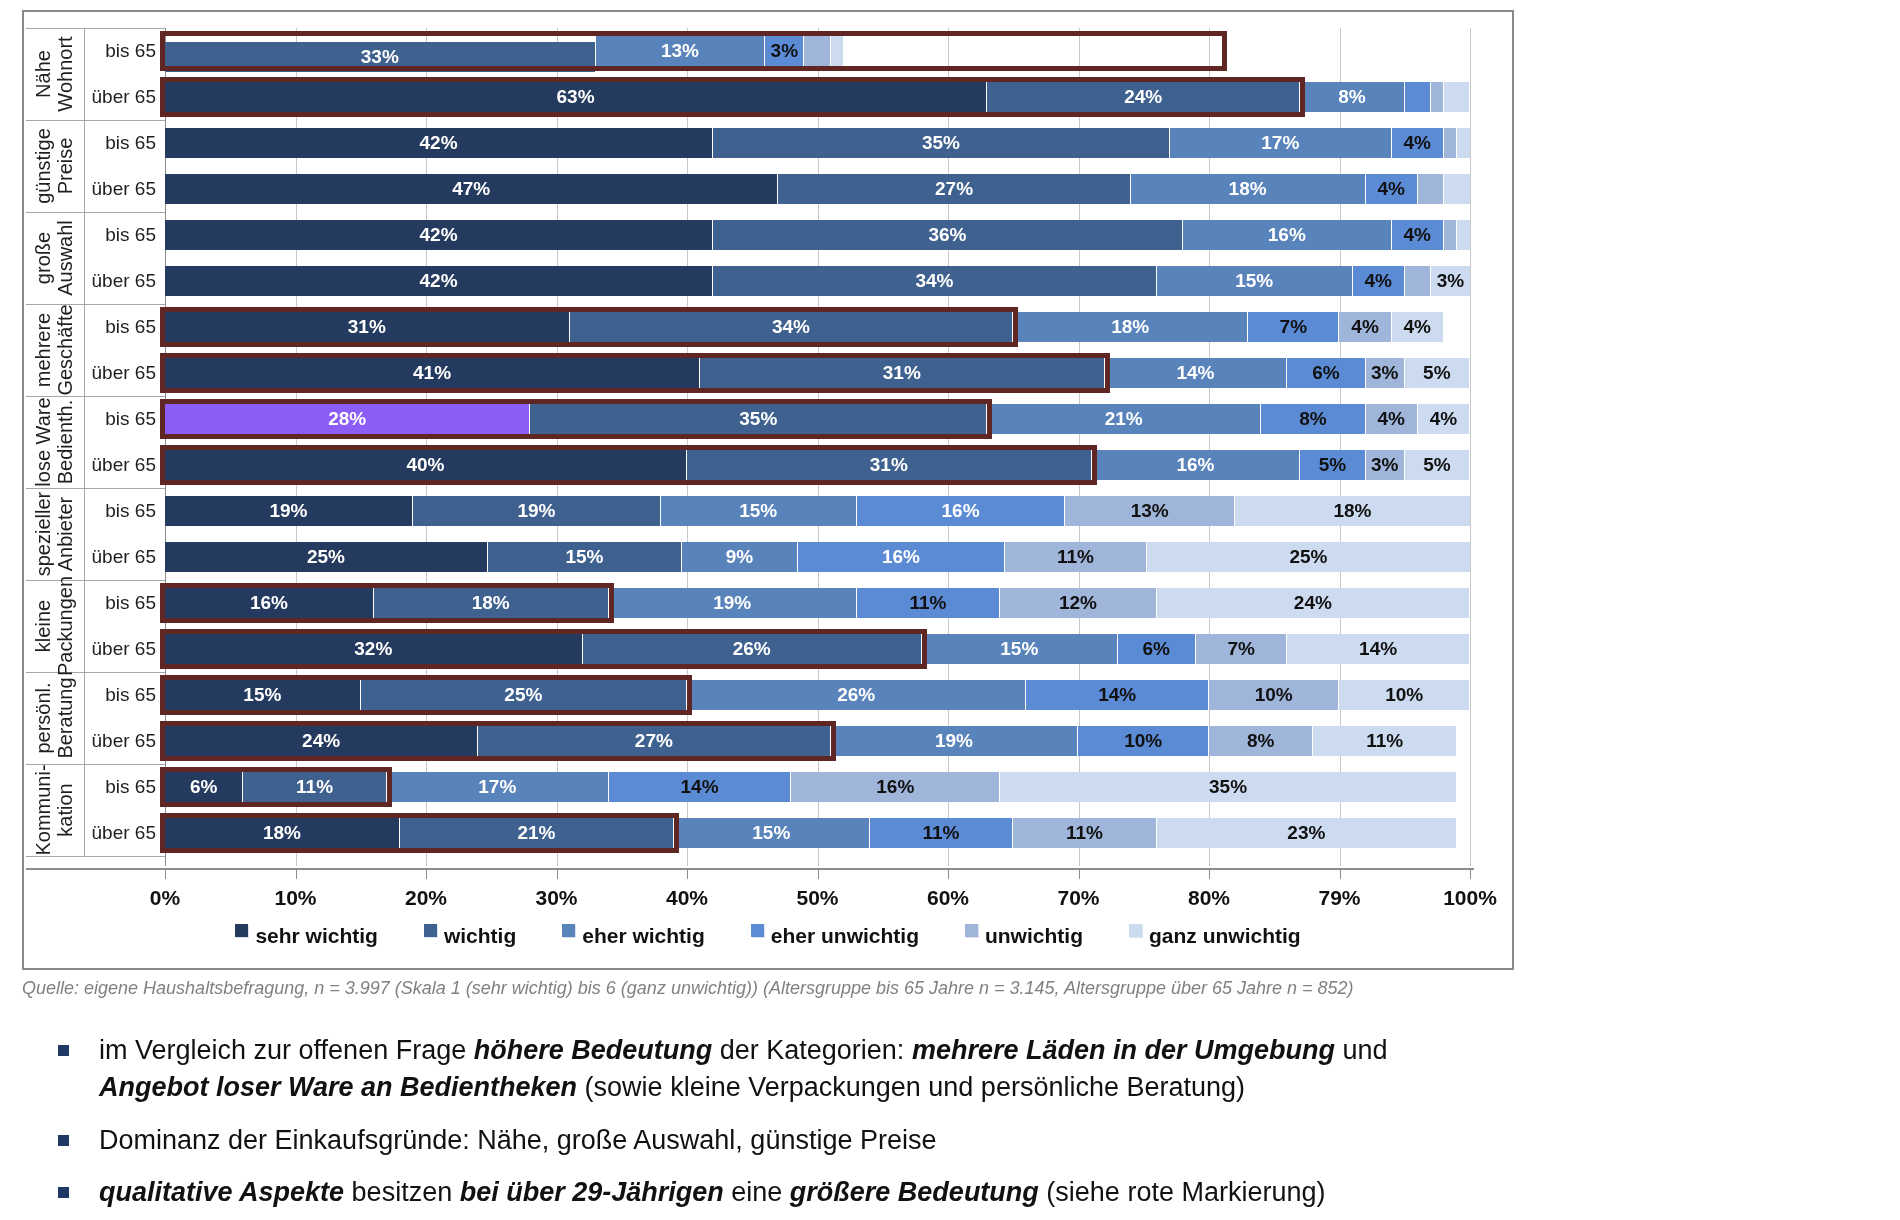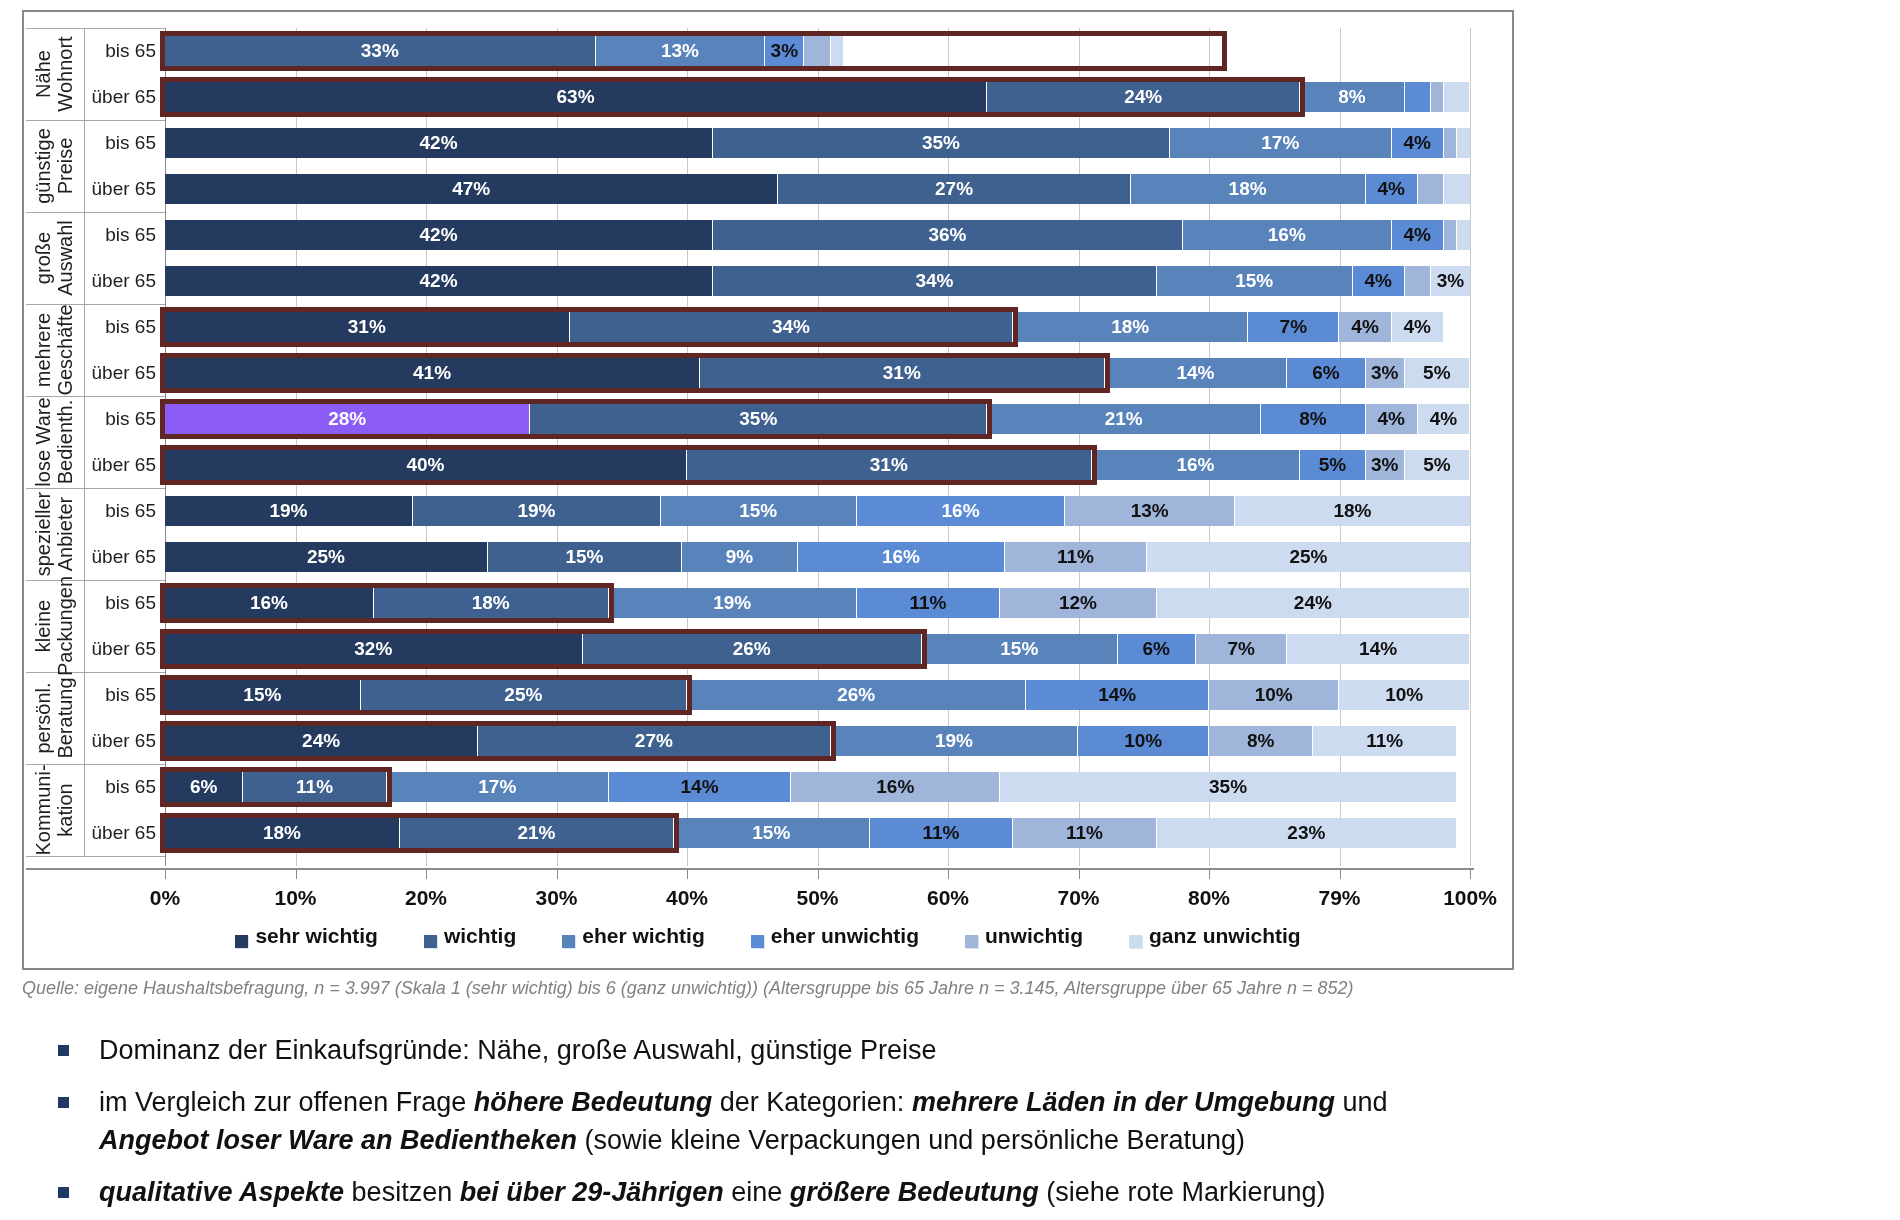--- a/index.html
+++ b/index.html
@@ -23,21 +23,21 @@
     border-right:1px solid #fff;}
   .seg:last-child{border-right:none;}
   .hl{position:absolute;left:-5px;top:-5px;height:40px;box-sizing:border-box;
     border:5px solid #5f2623;z-index:3;}
   #axis-line{position:absolute;left:2px;width:1448px;top:856px;height:2px;background:#8c8c8c;}
   .tick{position:absolute;top:858px;width:1px;height:9px;background:#8c8c8c;}
   .axlab{position:absolute;top:874px;width:72px;text-align:center;font-size:21px;
     font-weight:600;color:#111;}
   #legend{position:absolute;left:0;top:912px;width:100%;display:flex;
     justify-content:center;gap:46px;align-items:center;}
-  .leg-item{display:flex;align-items:flex-end;gap:7px;}
+  .leg-item{display:flex;align-items:flex-start;gap:7px;}
   .leg-swatch{width:13px;height:13px;display:inline-block;box-shadow:1px 1px 0 #d9e2f0;}
   .leg-label{font-size:21px;font-weight:600;color:#111;}
   #source-line{position:absolute;left:22px;top:978px;font-size:18px;font-style:italic;
     color:#808080;}
   #bullets{position:absolute;left:58px;top:1032px;width:1420px;}
   .bullet{display:flex;margin-bottom:15px;font-size:27px;line-height:1.38;color:#111;}
   .bullet-marker{flex:0 0 11px;width:11px;height:11px;background:#1f3864;margin:13px 30px 0 0;}
   .bullet b{font-weight:700;font-style:italic;}
 </style>
 </head>
@@ -88,21 +88,21 @@
       <div class="gdiv" style="top: 660px;"></div>
       <div class="gdiv" style="top: 752px;"></div>
       <div class="gdiv" style="top: 844px;"></div>
       <div class="vsep"></div>
       <div class="group" style="top: 16px;">
         <div class="g-label" style="top: 22px;">Nähe
 Wohnort</div>
         <div class="bar-row" style="top: 0px;">
           <div class="sub">bis 65</div>
           <div class="bar">
-            <div class="seg" style="width: 33%; background: rgb(63, 97, 143); color: rgb(255, 255, 255);">33%</div>
+            <div class="seg" style="width: 33%; background: rgb(63, 97, 143); color: rgb(255, 255, 255); margin-top: 6px;">33%</div>
             <div class="seg" style="width: 13%; background: rgb(89, 131, 187); color: rgb(255, 255, 255);">13%</div>
             <div class="seg" style="width: 3%; background: rgb(92, 139, 214); color: rgb(17, 17, 17);">3%</div>
             <div class="seg" style="width: 2%; background: rgb(159, 181, 218); color: rgb(17, 17, 17);"></div>
             <div class="seg" style="width: 1%; background: rgb(205, 219, 241); color: rgb(17, 17, 17);"></div>
             <div class="hl" style="width: 1067.05px;"></div>
           </div>
         </div>
         <div class="bar-row" style="top: 46px;">
           <div class="sub">über 65</div>
           <div class="bar">
@@ -362,23 +362,23 @@
         <div class="leg-label">ganz unwichtig</div>
       </div>
     </div>
 </div>
 
 <div id="source-line">Quelle: eigene Haushaltsbefragung, n = 3.997 (Skala 1 (sehr wichtig) bis 6 (ganz unwichtig)) (Altersgruppe bis 65 Jahre n = 3.145, Altersgruppe über 65 Jahre n = 852)</div>
 
 <div id="bullets">
     <div class="bullet">
       <div class="bullet-marker"></div>
-      <span><span>Dominanz der Einkaufsgründe: Nähe, große Auswahl, günstige Preise</span></span>
+      <span><span>im Vergleich zur offenen Frage </span><b>höhere Bedeutung</b><span> der Kategorien: </span><b>mehrere Läden in der Umgebung</b><span> und </span><b>Angebot loser Ware an Bedientheken</b><span> (sowie kleine Verpackungen und persönliche Beratung)</span></span>
     </div>
     <div class="bullet">
       <div class="bullet-marker"></div>
-      <span><span>im Vergleich zur offenen Frage </span><b>höhere Bedeutung</b><span> der Kategorien: </span><b>mehrere Läden in der Umgebung</b><span> und </span><b>Angebot loser Ware an Bedientheken</b><span> (sowie kleine Verpackungen und persönliche Beratung)</span></span>
+      <span><span>Dominanz der Einkaufsgründe: Nähe, große Auswahl, günstige Preise</span></span>
     </div>
     <div class="bullet">
       <div class="bullet-marker"></div>
       <span><b>qualitative Aspekte</b><span> besitzen </span><b>bei über 29-Jährigen</b><span> eine </span><b>größere Bedeutung</b><span> (siehe rote Markierung)</span></span>
     </div>
   </div>
 
 </body></html>

